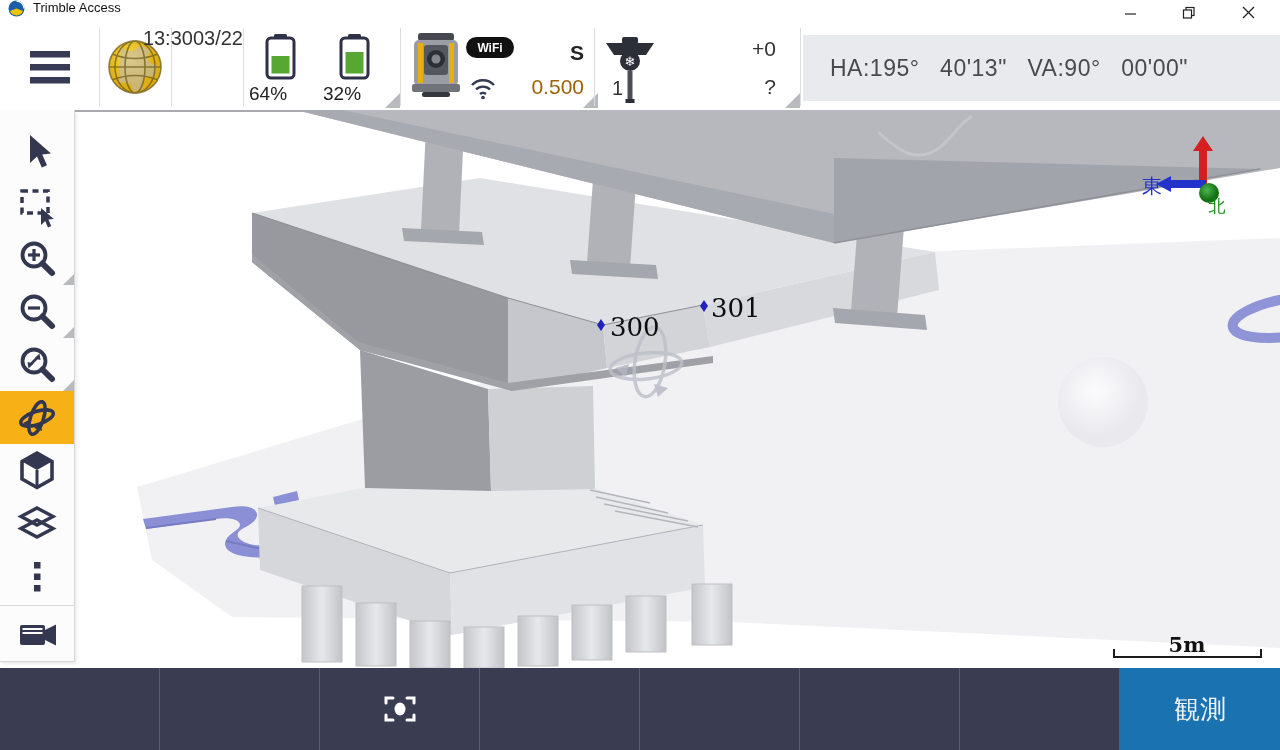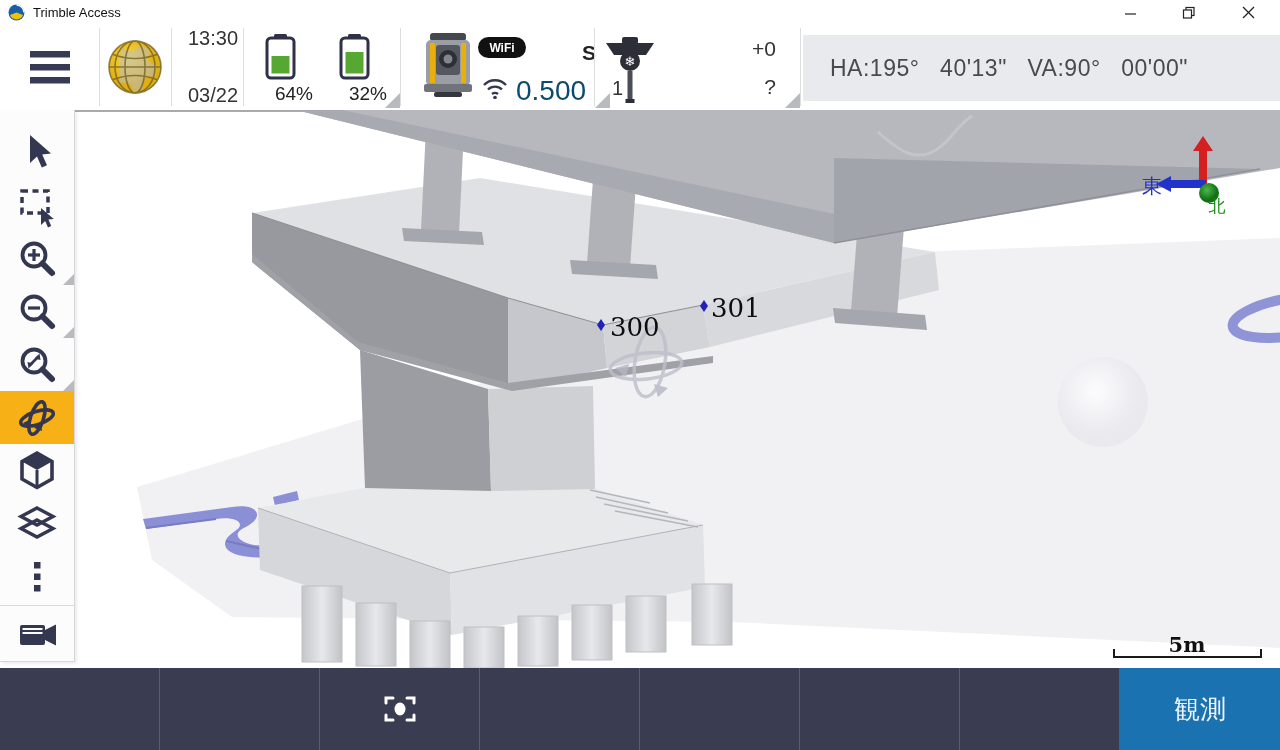--- a/index.html
+++ b/index.html
@@ -1,33 +1,33 @@
 <!DOCTYPE html>
 <html><head>
 <meta charset="utf-8">
 <style>
   html,body{margin:0;padding:0;background:#888;}
   #app{position:relative;width:1280px;height:750px;background:#fff;overflow:hidden;
        font-family:"Liberation Sans",sans-serif;-webkit-font-smoothing:antialiased;}
   
   #titlebar{position:absolute;left:0;top:0;width:1140px;height:25px;background:#fff;
-            border-bottom:5px solid #737373;display:flex;align-items:center;}
+            border-bottom:5px solid #737373;display:flex;}
   #titlebar .ttl{font-size:13px;color:#111;margin-left:8px;}
   .winbtn{position:absolute;top:0;width:46px;height:25px;display:flex;align-items:center;justify-content:center;color:#222;}
   
   #topbar{position:absolute;left:0;top:25px;width:1280px;height:85px;background:#fff;
           border-bottom:2px solid #a8aaad;}
   .sect{position:absolute;top:0;height:83px;}
   .vsep{position:absolute;top:3px;height:78px;width:1px;background:#dcddde;}
   .fold{position:absolute;right:0;bottom:0;width:0;height:0;
         border-bottom:15px solid #b9babd;border-left:15px solid transparent;}
   .foldsm{position:absolute;right:0;bottom:0;width:0;height:0;
         border-bottom:11px solid #b9babd;border-left:11px solid transparent;}
   .timeTxt{font-size:20px;color:#333;line-height:26px;text-align:center;width:100%;}
-  .pct{font-size:19px;color:#222;text-align:right;}
+  .pct{font-size:19px;color:#222;text-align:left;}
   #anglesPanel{position:absolute;left:803px;top:10px;width:477px;height:66px;background:#e9eaed;
                display:flex;align-items:center;}
   #anglesPanel span{font-size:23px;color:#4a4a4c;white-space:pre;margin-left:27px;letter-spacing:.5px;}
   
   #lefttools{position:absolute;left:0;top:110px;width:75px;height:552px;background:#fcfcfd;
              border-right:1px solid #d5d6d9;border-bottom:1px solid #d5d6d9;
              box-shadow:2px 2px 3px rgba(0,0,0,.08);padding-top:16px;box-sizing:border-box;z-index:5;}
   .tbtn{position:relative;width:74px;height:53px;display:flex;align-items:center;justify-content:center;}
   .tbtn.active{background:#F7B116;}
   .tdiv{width:74px;height:1px;background:#d9dadd;margin:2px 0;}
@@ -98,21 +98,21 @@
           <ellipse cx="28" cy="28" rx="20" ry="26"></ellipse>
           <circle cx="28" cy="28" r="26"></circle>
           <line x1="2" y1="28" x2="54" y2="28"></line>
           <path d="M5,15 Q28,24 51,15"></path>
           <path d="M5,41 Q28,32 51,41"></path>
         </g>
       </svg>
     </div>
     <div class="vsep" style="left:171px"></div>
 
-    <div class="sect" style="left:177px;width:72px;display:flex;flex-direction:column;justify-content:space-between">
+    <div class="sect" style="left:171px;width:72px;display:flex;flex-direction:row;justify-content:flex-end">
       <div class="timeTxt">13:30</div>
       <div class="timeTxt">03/22</div>
     </div>
     <div class="vsep" style="left:243px"></div>
 
     <div class="sect" style="left:243px;width:157px">
       <svg width="40" height="46" style="position:absolute;left:18px;top:9px">
         <rect x="13" y="0" width="13" height="5" rx="1.5" fill="#2e3147"></rect>
         <rect x="6" y="4" width="27" height="40" rx="4" fill="#fff" stroke="#2e3147" stroke-width="3"></rect>
         <rect x="10.5" y="22" width="18" height="17.5" fill="#57a733"></rect>
@@ -121,21 +121,21 @@
       <svg width="40" height="46" style="position:absolute;left:92px;top:9px">
         <rect x="13" y="0" width="13" height="5" rx="1.5" fill="#2e3147"></rect>
         <rect x="6" y="4" width="27" height="40" rx="4" fill="#fff" stroke="#2e3147" stroke-width="3"></rect>
         <rect x="10.5" y="18" width="18" height="21.5" fill="#57a733"></rect>
       </svg>
       <div class="pct" style="position:absolute;left:80px;top:58px;width:64px">32%</div>
       <div class="fold"></div>
     </div>
     <div class="vsep" style="left:400px"></div>
 
-    <div class="sect" style="left:416px;width:194px">
+    <div class="sect" style="left:404px;width:194px">
       <svg width="60" height="70" style="position:absolute;left:4px;top:6px">
         <rect x="10" y="2" width="36" height="8" rx="3" fill="#45484f"></rect>
         <rect x="6" y="9" width="44" height="46" rx="5" fill="#9a9da4"></rect>
         <rect x="10" y="12" width="5" height="40" fill="#e8b00e"></rect>
         <rect x="41" y="12" width="5" height="40" fill="#e8b00e"></rect>
         <rect x="16" y="14" width="24" height="30" rx="3" fill="#55585f"></rect>
         <circle cx="28" cy="28" r="9" fill="#2c2f36"></circle>
         <circle cx="28" cy="28" r="4.5" fill="#83868d"></circle>
         <rect x="4" y="53" width="48" height="8" rx="2" fill="#707379"></rect>
         <rect x="14" y="61" width="28" height="5" rx="2" fill="#34373d"></rect>
@@ -146,21 +146,21 @@
       </svg>
       <svg width="26" height="22" style="position:absolute;left:66px;top:52px">
         <g stroke="#343850" stroke-width="2.4" fill="none">
           <path d="M2,8 A15,15 0 0 1 24,8"></path>
           <path d="M6,12.5 A10,10 0 0 1 20,12.5"></path>
           <path d="M10,17 A5,5 0 0 1 16,17"></path>
         </g>
         <circle cx="13" cy="20.5" r="1.8" fill="#343850"></circle>
       </svg>
       <div style="position:absolute;left:120px;top:16px;width:60px;text-align:right;font-size:21px;font-weight:bold;color:#222">S</div>
-      <div style="position:absolute;left:100px;top:50px;width:80px;text-align:left;font-size:28px;color:#0c4a6e">0.500</div>
+      <div style="position:absolute;left:100px;top:50px;width:80px;text-align:right;font-size:21px;color:#a16207">0.500</div>
       <div class="fold"></div>
     </div>
     <div class="vsep" style="left:594px"></div>
 
     <div class="sect" style="left:594px;width:206px">
       <svg width="56" height="72" style="position:absolute;left:8px;top:8px">
         <polygon points="4,10 52,10 44,22 12,22" fill="#2c2f38"></polygon>
         <rect x="20" y="4" width="16" height="7" rx="2" fill="#2c2f38"></rect>
         <circle cx="28" cy="28" r="10" fill="#2c2f38"></circle>
         <text x="28" y="33" text-anchor="middle" font-size="13" fill="#fff">❄</text>

